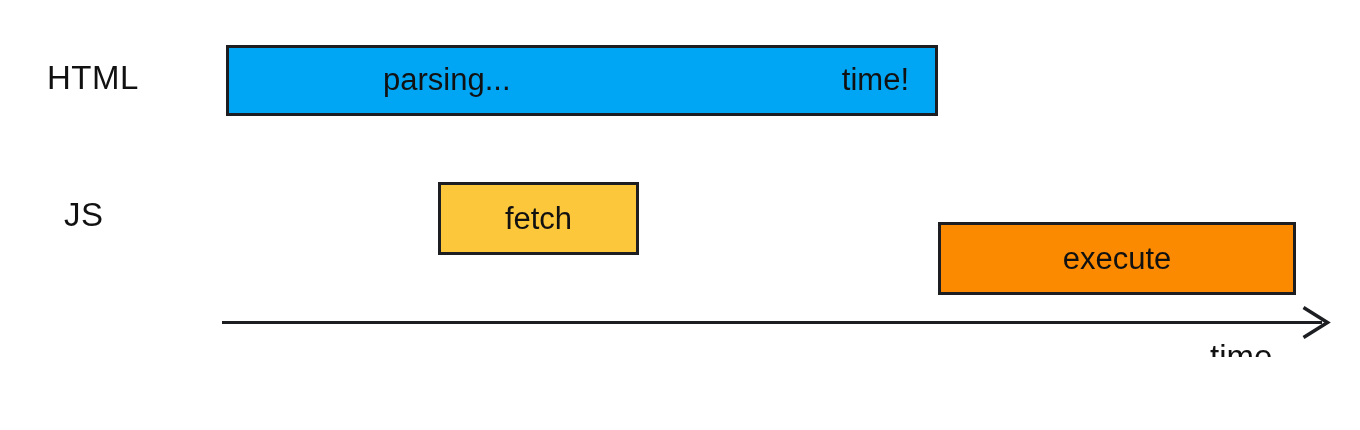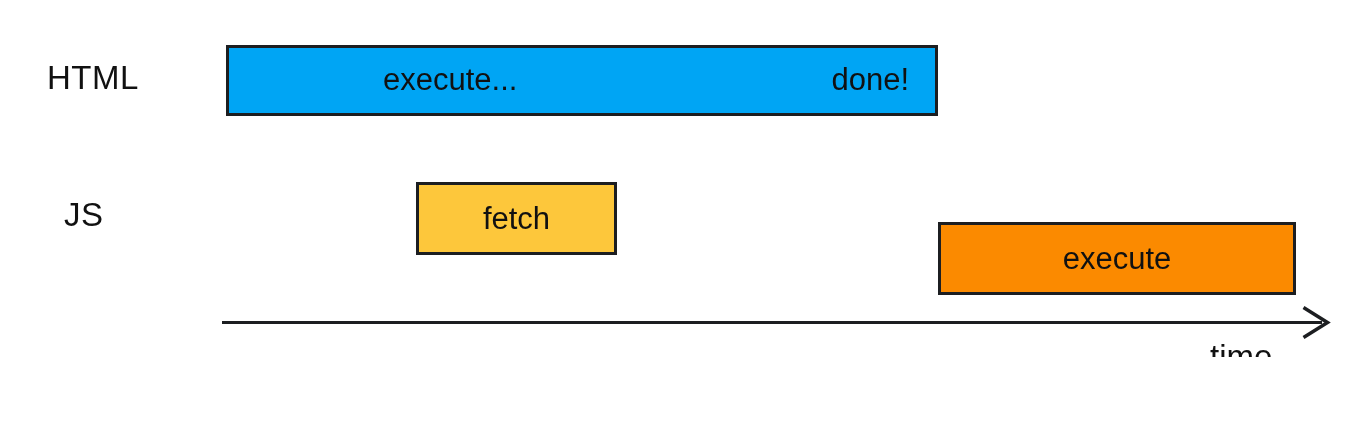--- a/index.html
+++ b/index.html
@@ -45,21 +45,21 @@
   }
   #bar-parsing .bar-text {
     position: absolute;
     top: 50%;
     transform: translateY(-52%);
   }
   #bar-parsing .text-left  { left: 154px; }
   #bar-parsing .text-right { right: 26px; }
 
   #bar-fetch {
-    left: 416px; top: 182px;
+    left: 438px; top: 182px;
     width: 201px; height: 73px;
   }
   #bar-execute {
     left: 938px; top: 182px;
     width: 358px; height: 73px;
   }
 
   .axis {
     position: absolute;
     left: 0; top: 0;
@@ -86,22 +86,22 @@
 </head>
 <body>
 
 <div class="stage">
 
   <div class="row-label" id="label-html">HTML</div>
 
   <div class="row-label" id="label-js">JS</div>
 
   <div class="bar" id="bar-parsing" style="background-color: rgb(0, 165, 244);">
-    <span class="bar-text text-left">execute...</span>
-    <span class="bar-text text-right">done!</span>
+    <span class="bar-text text-left">parsing...</span>
+    <span class="bar-text text-right">time!</span>
   </div>
 
   <div class="bar centered" id="bar-fetch" style="background-color: rgb(253, 199, 59);">
     <span class="bar-text">fetch</span>
   </div>
 
   <div class="bar centered" id="bar-execute" style="background-color: rgb(251, 138, 0); margin-top: 40px;">
     <span class="bar-text">execute</span>
   </div>
 

